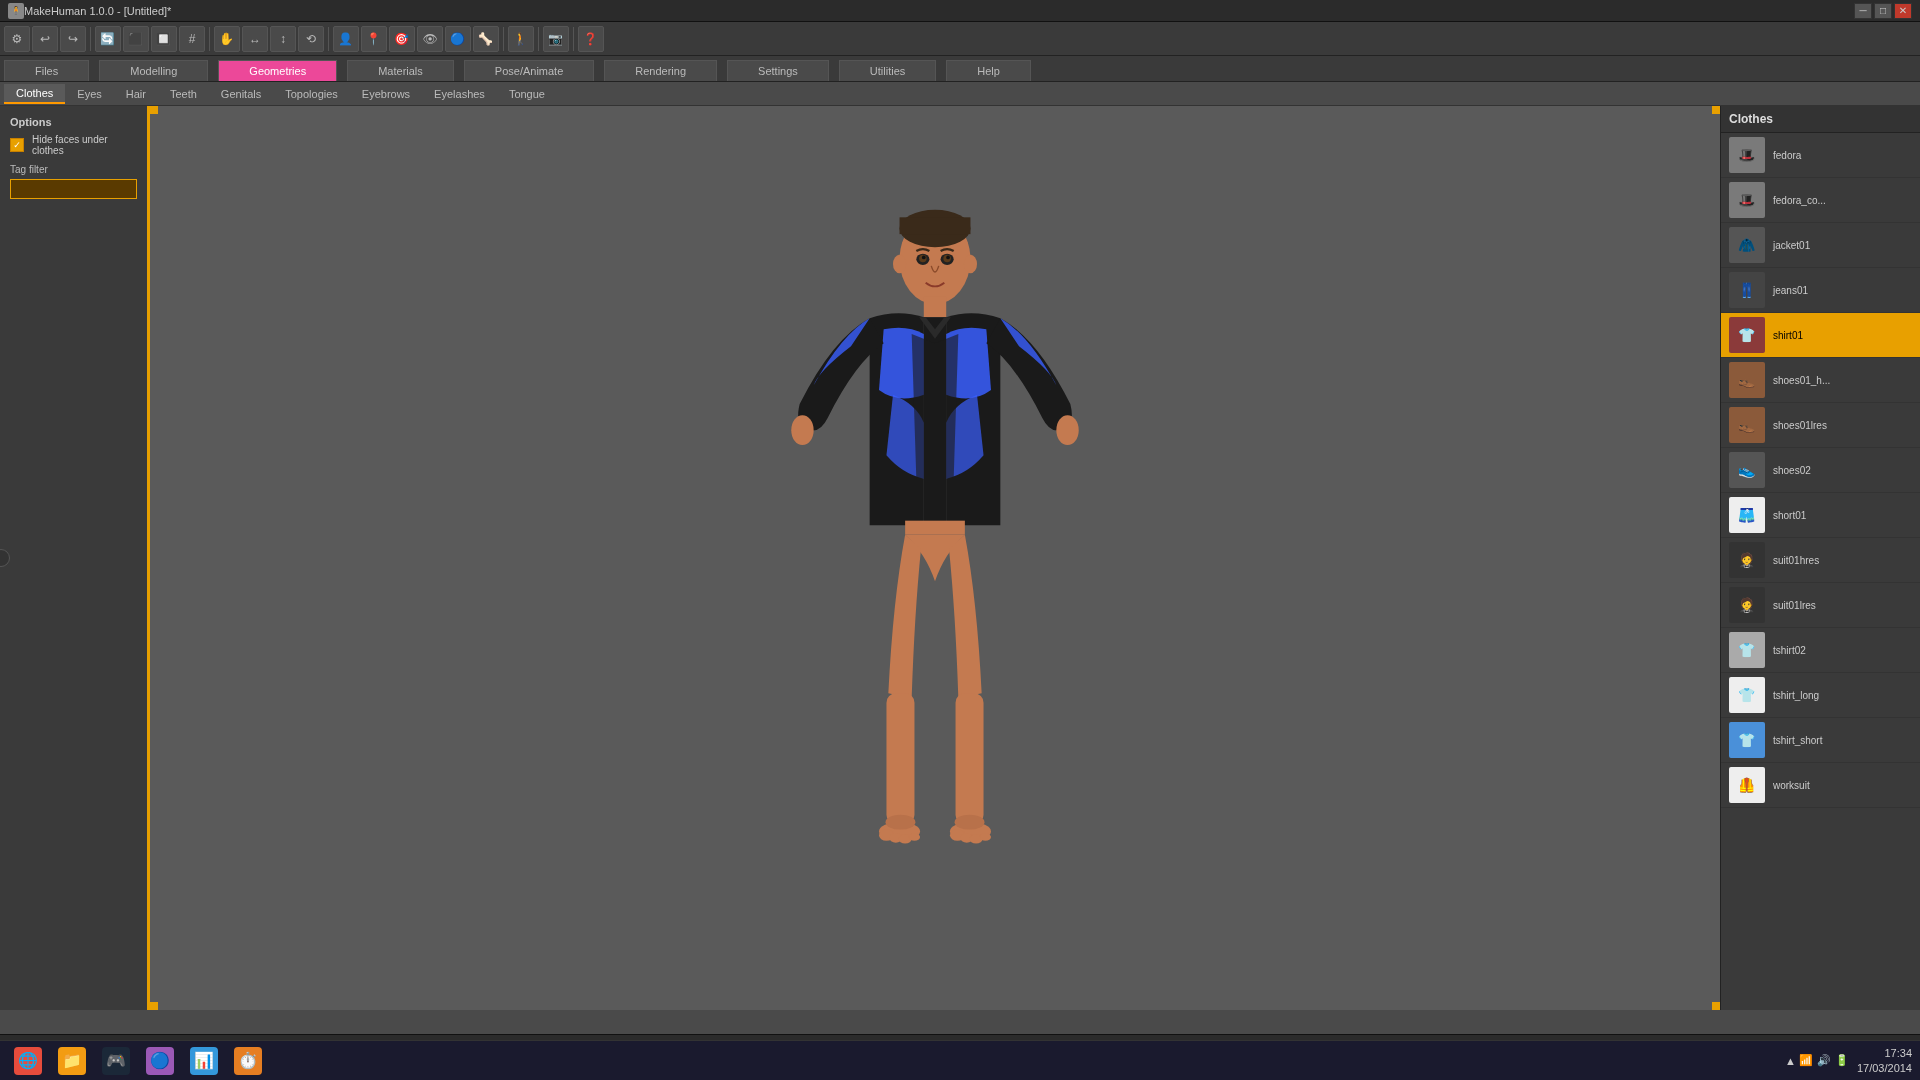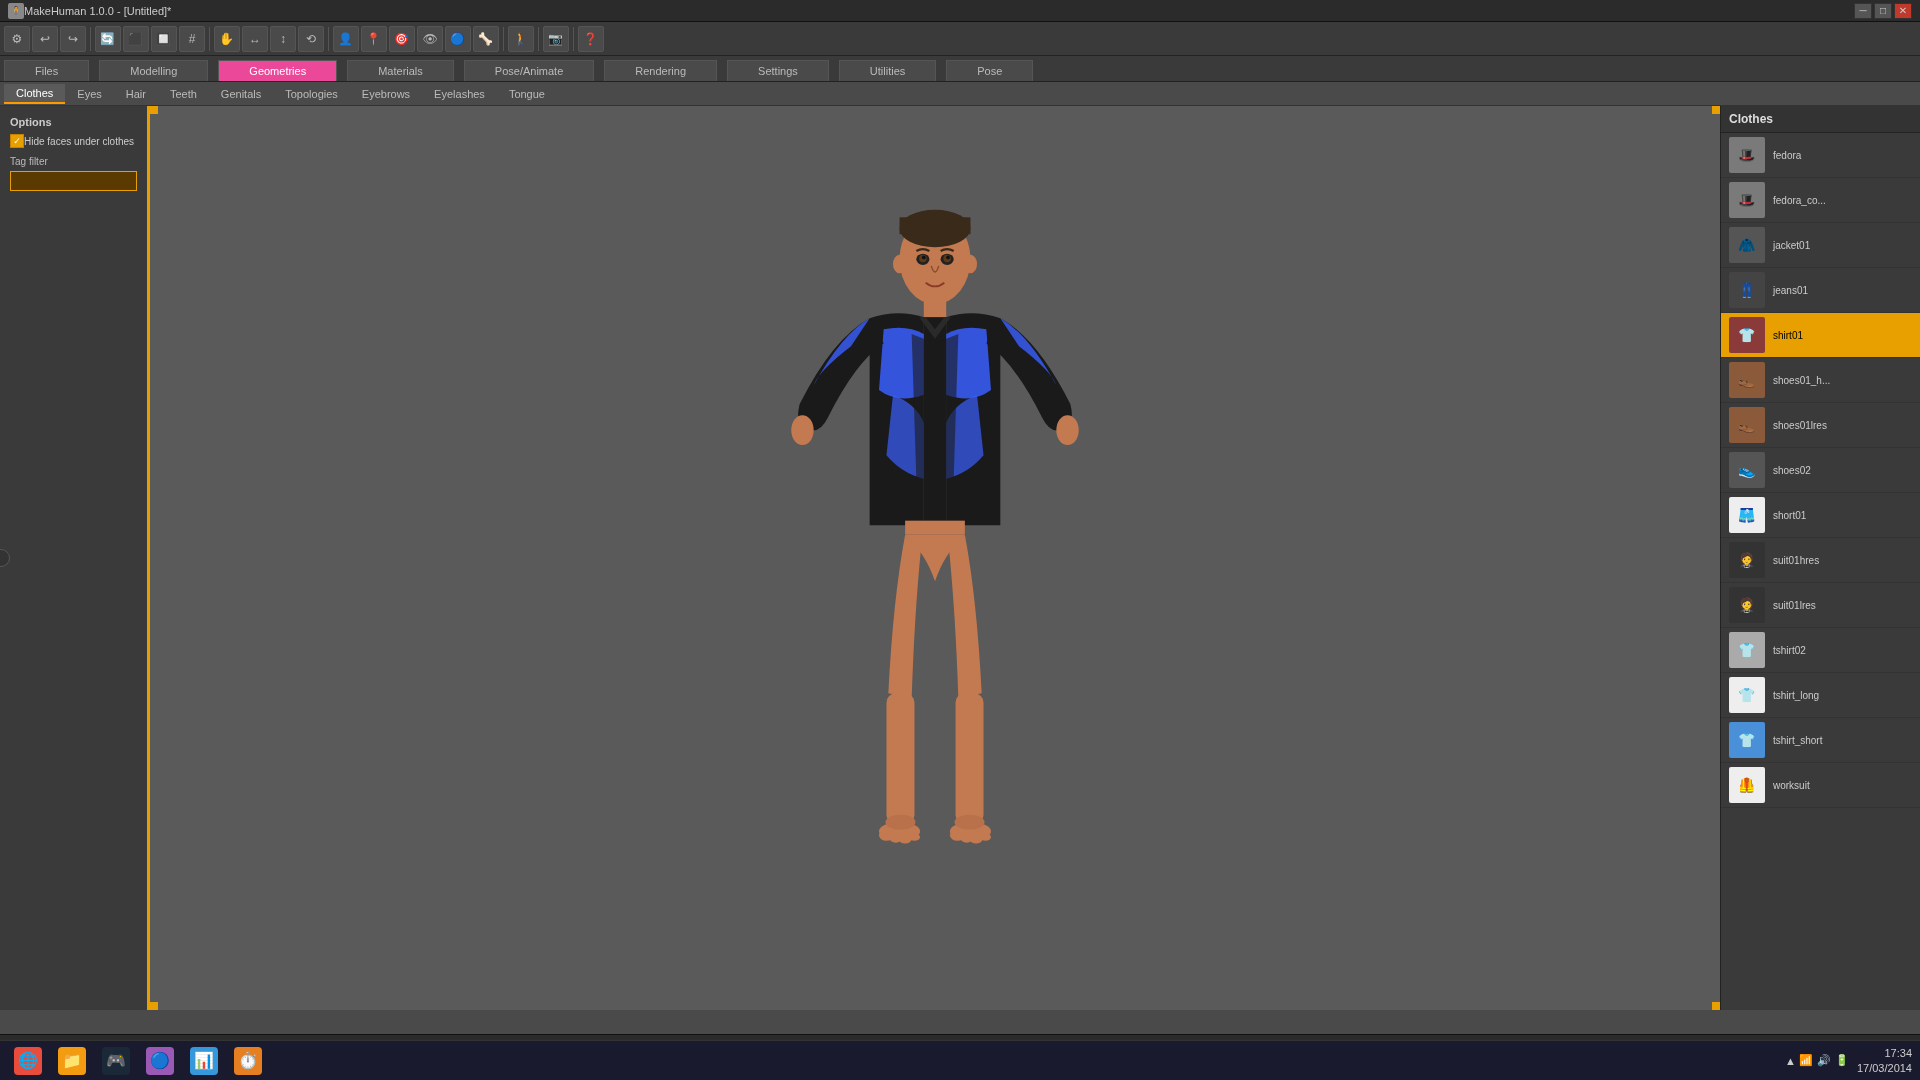--- a/index.html
+++ b/index.html
@@ -151,21 +151,21 @@
     }
     #left-panel .panel-title {
       font-size: 11px;
       font-weight: bold;
       color: #ccc;
       margin-bottom: 6px;
     }
     .option-row {
       display: flex;
       align-items: center;
-      gap: 0;
+      gap: 8px;
       margin-bottom: 6px;
     }
     .checkbox-orange {
       width: 14px;
       height: 14px;
       background: #e8a000;
       border: 1px solid #c88000;
       display: flex;
       align-items: center;
       justify-content: center;
@@ -409,21 +409,21 @@
 
 <div id="maintabs">
   <div class="main-tab">Files</div>
   <div class="main-tab">Modelling</div>
   <div class="main-tab active">Geometries</div>
   <div class="main-tab">Materials</div>
   <div class="main-tab">Pose/Animate</div>
   <div class="main-tab">Rendering</div>
   <div class="main-tab">Settings</div>
   <div class="main-tab">Utilities</div>
-  <div class="main-tab">Pose</div>
+  <div class="main-tab">Help</div>
 </div>
 
 <div id="subtabs">
   <div class="sub-tab active">Clothes</div>
   <div class="sub-tab">Eyes</div>
   <div class="sub-tab">Hair</div>
   <div class="sub-tab">Teeth</div>
   <div class="sub-tab">Genitals</div>
   <div class="sub-tab">Topologies</div>
   <div class="sub-tab">Eyebrows</div>

